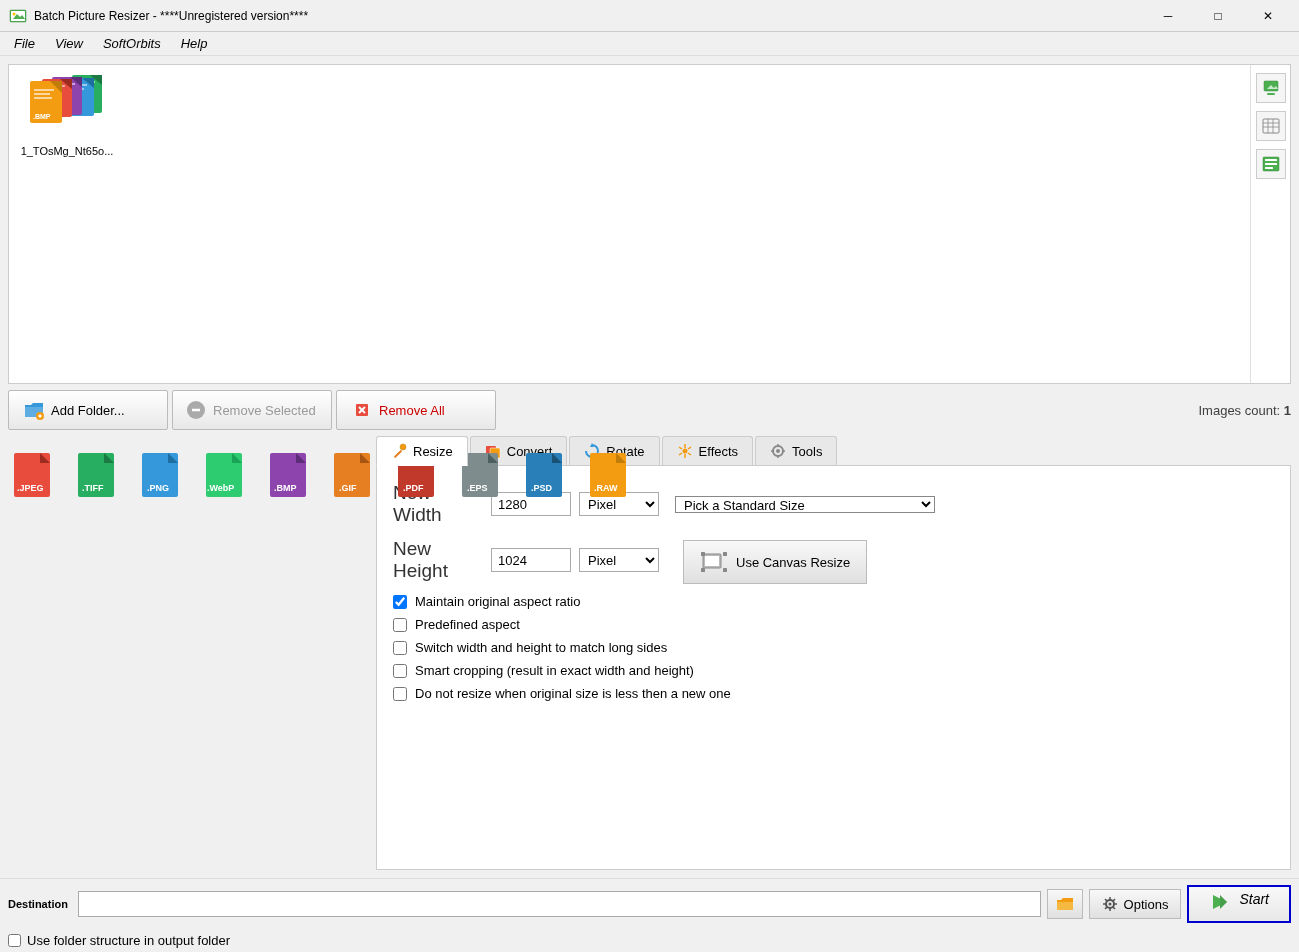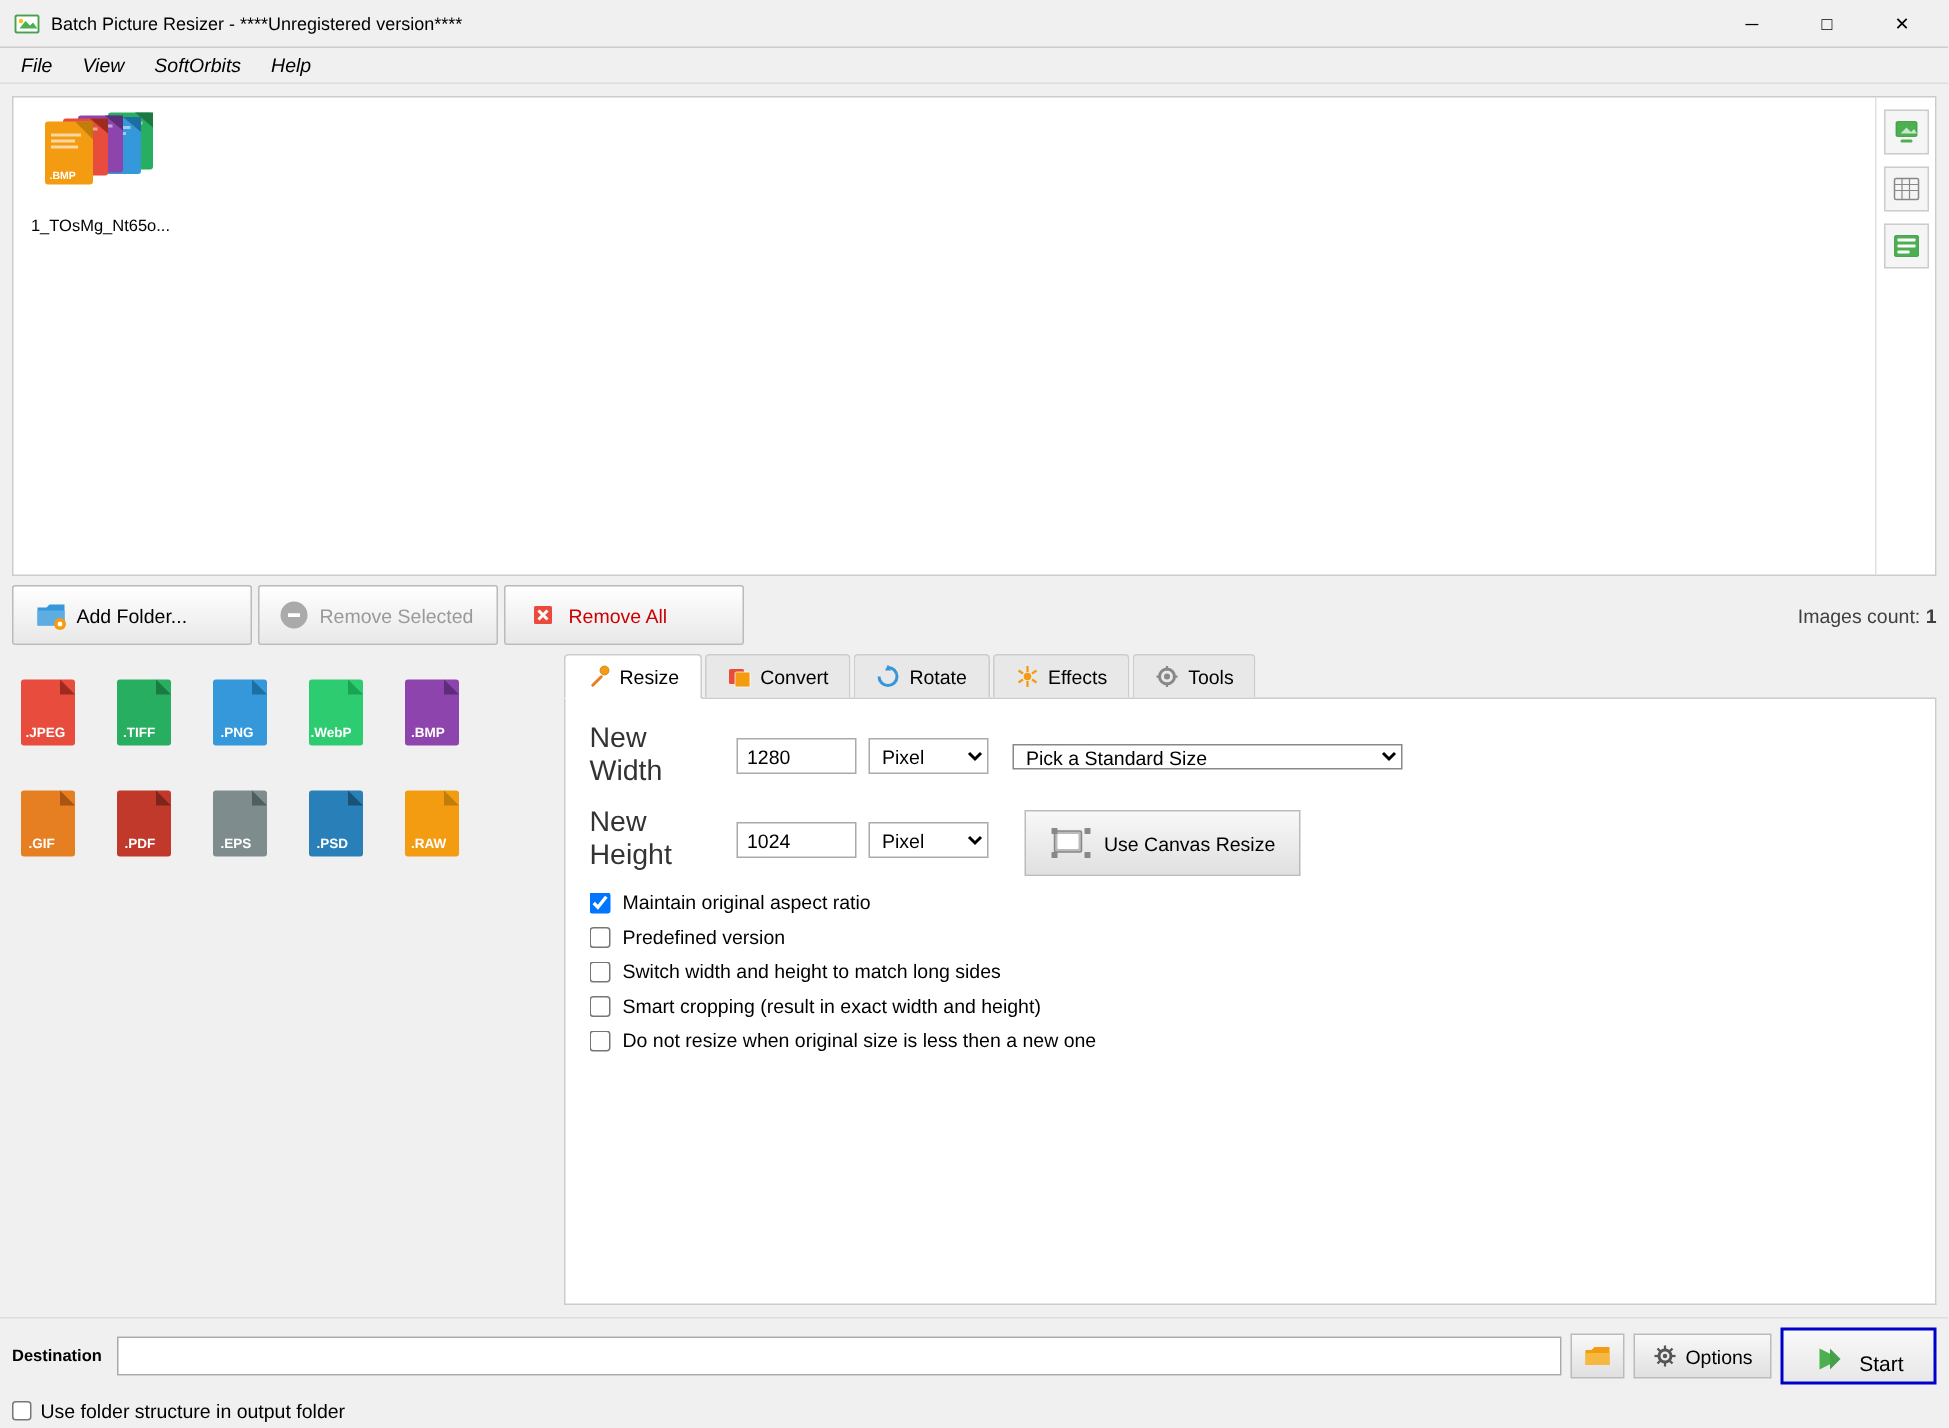--- a/index.html
+++ b/index.html
@@ -167,21 +167,21 @@
       padding: 0 8px 8px 8px;
       gap: 8px;
       overflow: hidden;
     }
 
     
     .format-panel {
       width: 360px;
       flex-shrink: 0;
       display: flex;
-      flex-direction: column;
+      flex-direction: row;
       justify-content: flex-start;
       padding-top: 10px;
       gap: 4px;
     }
     .format-row {
       display: flex;
       gap: 4px;
     }
     .format-icon {
       width: 60px;
@@ -327,29 +327,30 @@
       gap: 6px;
       padding: 4px 12px;
       border: 1px solid #bbb;
       background: linear-gradient(to bottom, #f8f8f8, #e0e0e0);
       cursor: pointer;
       font-size: 13px;
       height: 30px;
     }
     .start-btn {
       display: flex;
-      align-items: flex-end;
+      align-items: flex-start;
       gap: 8px;
       padding: 4px 20px;
       border: 2px solid #0000cc;
       background: linear-gradient(to bottom, #f8f8f8, #e8e8e8);
       cursor: pointer;
       font-size: 14px;
       font-weight: 500;
       height: 38px;
+      font-style: italic;
     }
 
     .use-folder-row {
       display: flex;
       align-items: center;
       gap: 6px;
       padding: 4px 8px;
       background: #f0f0f0;
     }
 
@@ -668,21 +669,21 @@
             </button>
           </div>
         </div>
 
         <div class="checkbox-row">
           <input type="checkbox" id="maintain_aspect" checked="" style="">
           <label for="maintain_aspect">Maintain original aspect ratio</label>
         </div>
         <div class="checkbox-row">
           <input type="checkbox" id="predefined_height" style="">
-          <label for="predefined_height">Predefined version</label>
+          <label for="predefined_height">Predefined aspect</label>
         </div>
         <div class="checkbox-row">
           <input type="checkbox" id="switch_width_height" style="">
           <label for="switch_width_height">Switch width and height to match long sides</label>
         </div>
         <div class="checkbox-row">
           <input type="checkbox" id="smart_cropping" style="">
           <label for="smart_cropping">Smart cropping (result in exact width and height)</label>
         </div>
         <div class="checkbox-row">

